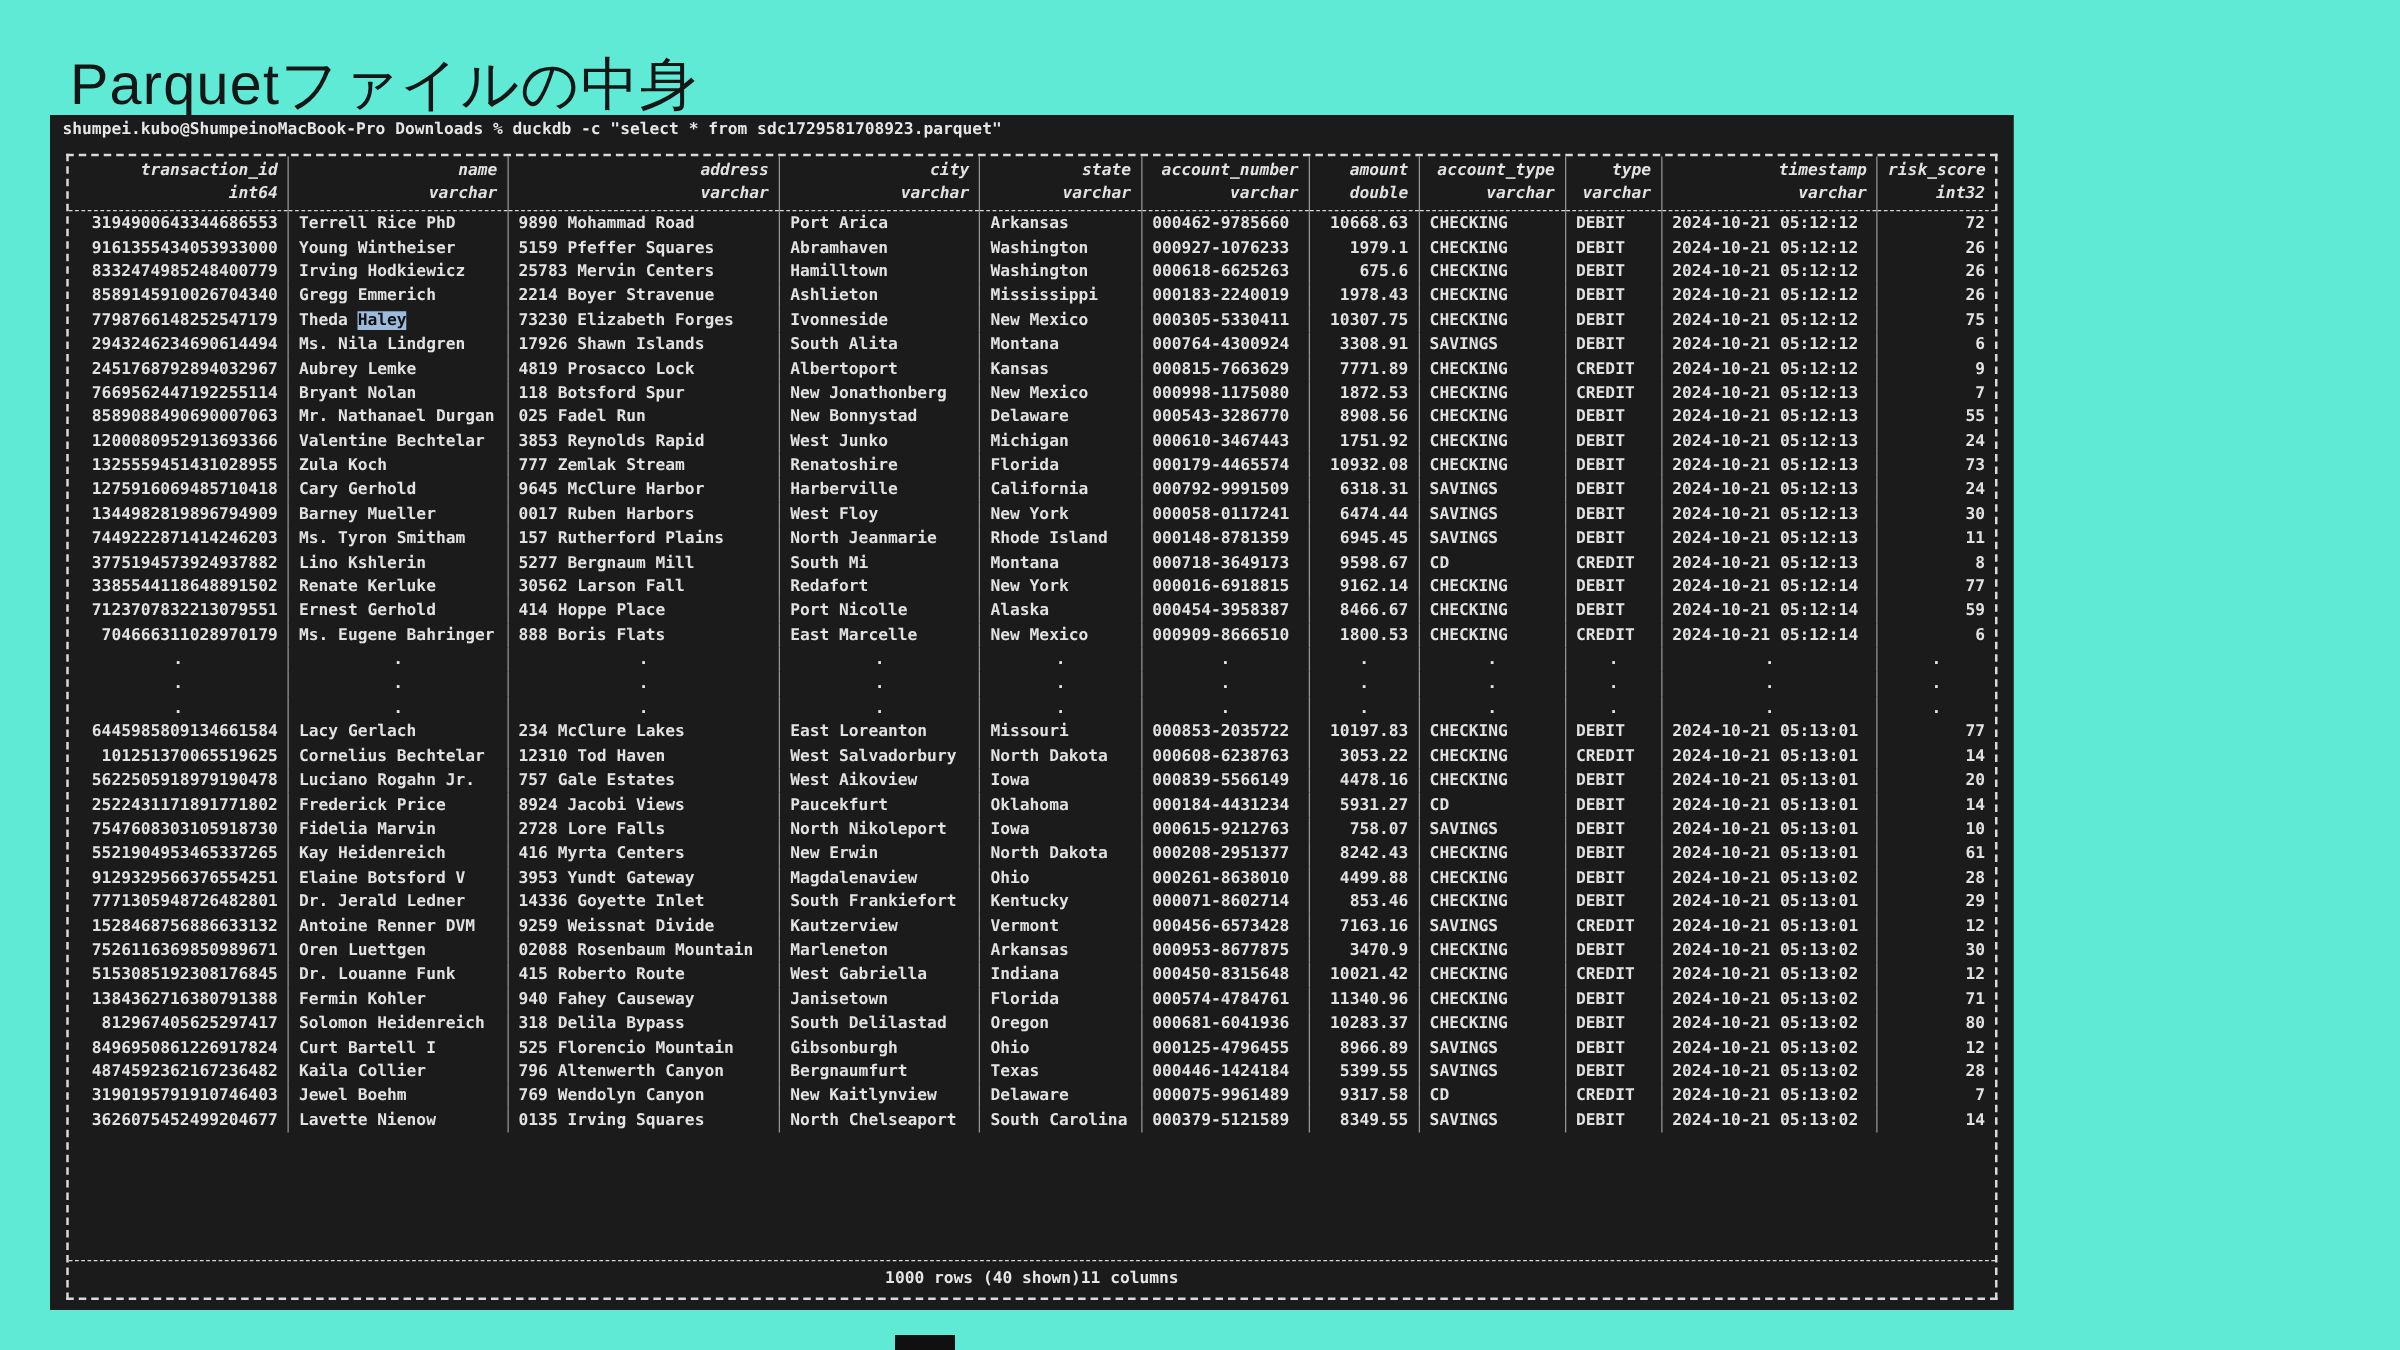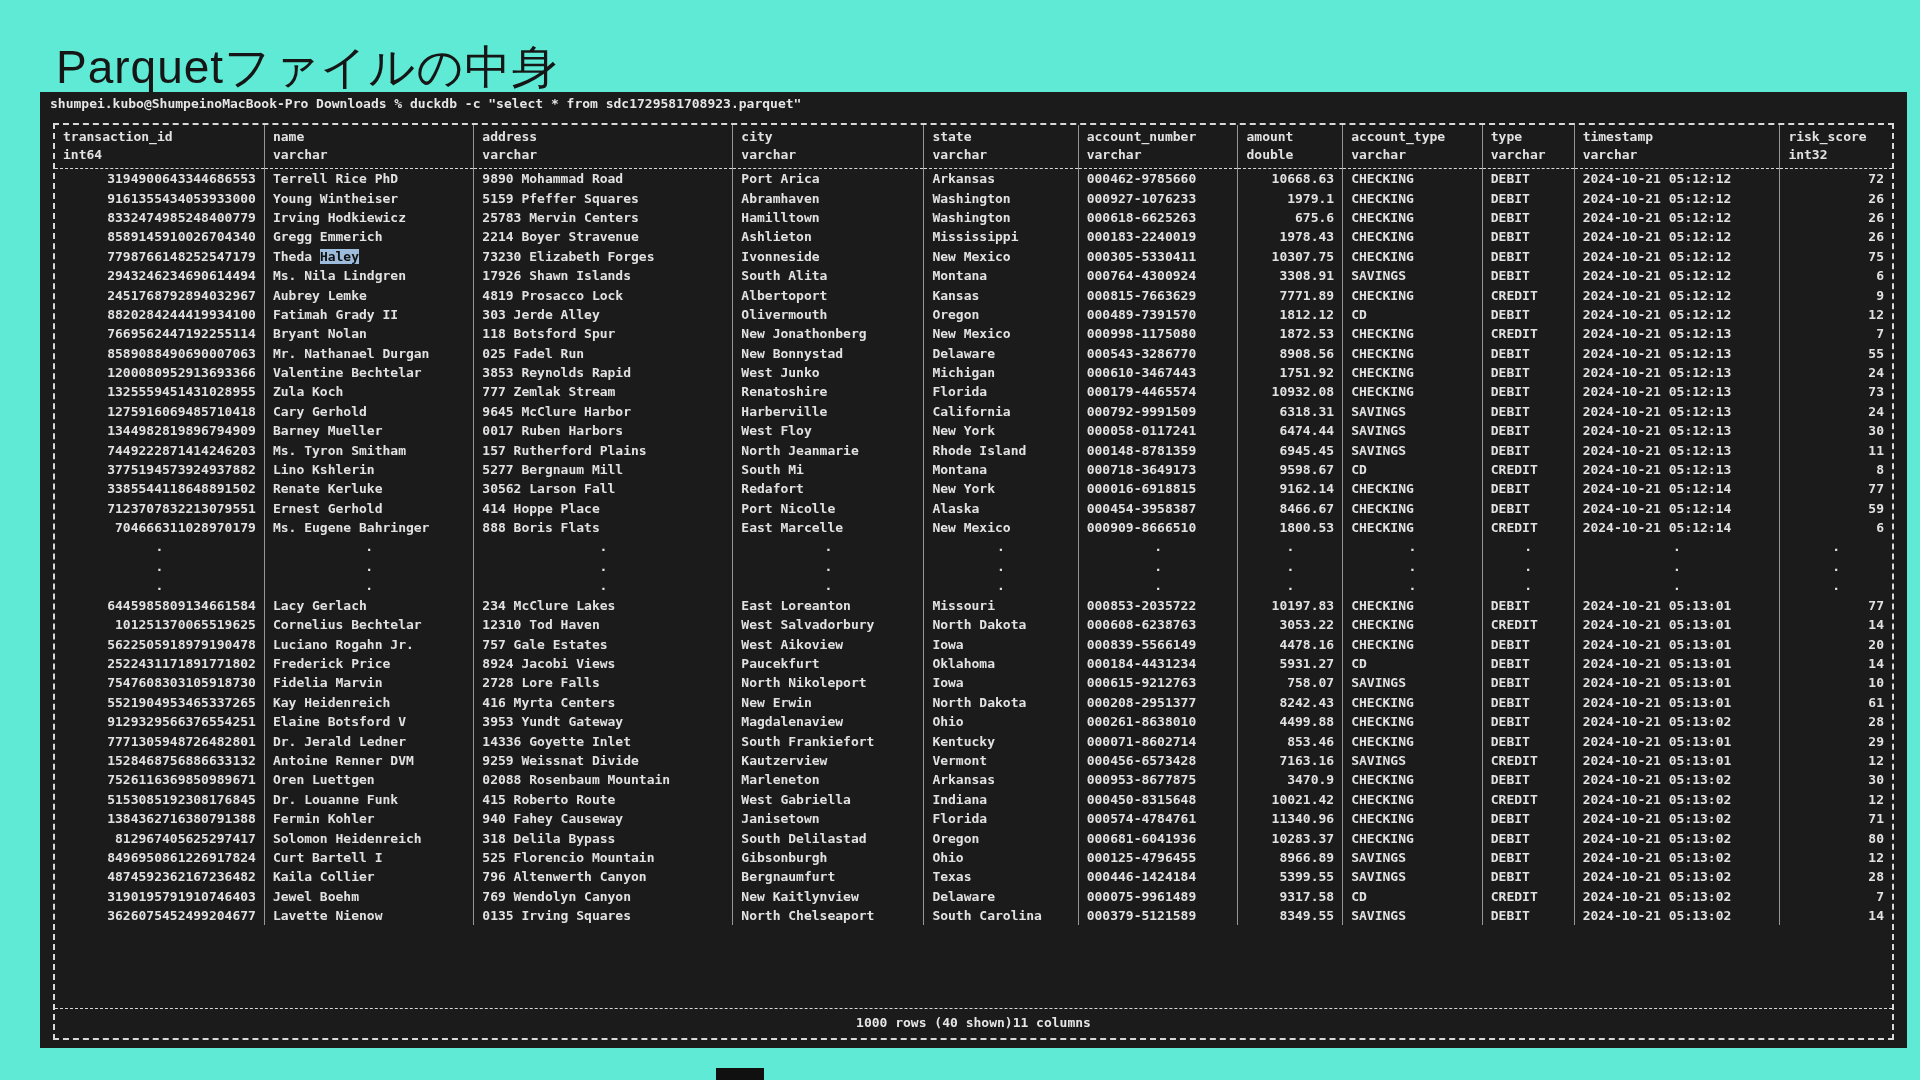--- a/index.html
+++ b/index.html
@@ -1,31 +1,31 @@
 <!DOCTYPE html>
 <html><head>
 <meta charset="utf-8">
 <style>
   html,body{margin:0;padding:0;background:#ffffff;}
   .page{position:relative;width:1920px;height:1080px;background:#5eead4;overflow:hidden;
         font-family:"Liberation Sans","DejaVu Sans",sans-serif;}
   .title{position:absolute;left:56px;top:6px;font-size:46px;font-weight:400;color:#161616;
          letter-spacing:1px;white-space:nowrap;}
-  .terminal{position:absolute;left:40px;top:92px;width:1867px;height:956px;background:#1b1b1b;
+  .terminal{position:absolute;left:40px;top:92px;width:1571px;height:956px;background:#1b1b1b;
             color:#e6e6e6;font-family:"DejaVu Sans Mono","Liberation Mono",monospace;
             font-size:13px;font-weight:700;}
   .prompt-line{height:22px;line-height:22px;padding:1px 10px 0 10px;white-space:nowrap;overflow:hidden;}
   .result-box{position:absolute;left:13px;right:13px;top:31px;bottom:8px;
               border:2px dashed #d9d9d9;display:flex;flex-direction:column;overflow:hidden;}
   table.grid{width:100%;border-collapse:collapse;table-layout:fixed;}
   table.grid th,table.grid td{padding:0 8px;white-space:nowrap;overflow:hidden;height:19.4px;
               font-weight:700;font-size:13px;color:#e2e2e2;}
   table.grid th+th, table.grid td+td{border-left:1px solid #969696;}
-  table.grid thead th{text-align:left;vertical-align:top;padding-top:3px;height:40px;
-              border-bottom:1px dashed #d9d9d9;}
+  table.grid thead th{text-align:right;vertical-align:top;padding-top:3px;height:40px;
+              border-bottom:1px dashed #d9d9d9;font-style:italic;}
   .col-name{line-height:18px;}
   .col-type{line-height:18px;}
   td.al{text-align:left;}
   td.ar{text-align:right;}
   td.ts{padding-left:18px;}
   tr.dots td{text-align:center;line-height:19.4px;}
   .sel{background:#9dbbdb;color:#101010;}
   .grid-footer{margin-top:auto;border-top:1px dashed #d9d9d9;display:flex;
                justify-content:center;padding:6px 10px 8px 10px;font-size:13px;}
   .artifact{position:absolute;left:716px;top:1068px;width:48px;height:12px;background:#101010;}
@@ -188,33 +188,20 @@
               <td class="al">Albertoport</td>
               <td class="al">Kansas</td>
               <td class="al">000815-7663629</td>
               <td class="ar">7771.89</td>
               <td class="al">CHECKING</td>
               <td class="al">CREDIT</td>
               <td class="al ts">2024-10-21 05:12:12</td>
               <td class="ar">9</td>
             </tr>
             <tr>
-              <td class="ar">8820284244419934100</td>
-              <td class="al">Fatimah Grady II</td>
-              <td class="al">303 Jerde Alley</td>
-              <td class="al">Olivermouth</td>
-              <td class="al">Oregon</td>
-              <td class="al">000489-7391570</td>
-              <td class="ar">1812.12</td>
-              <td class="al">CD</td>
-              <td class="al">DEBIT</td>
-              <td class="al ts">2024-10-21 05:12:12</td>
-              <td class="ar">12</td>
-            </tr>
-            <tr>
               <td class="ar">7669562447192255114</td>
               <td class="al">Bryant Nolan</td>
               <td class="al">118 Botsford Spur</td>
               <td class="al">New Jonathonberg</td>
               <td class="al">New Mexico</td>
               <td class="al">000998-1175080</td>
               <td class="ar">1872.53</td>
               <td class="al">CHECKING</td>
               <td class="al">CREDIT</td>
               <td class="al ts">2024-10-21 05:12:13</td>

